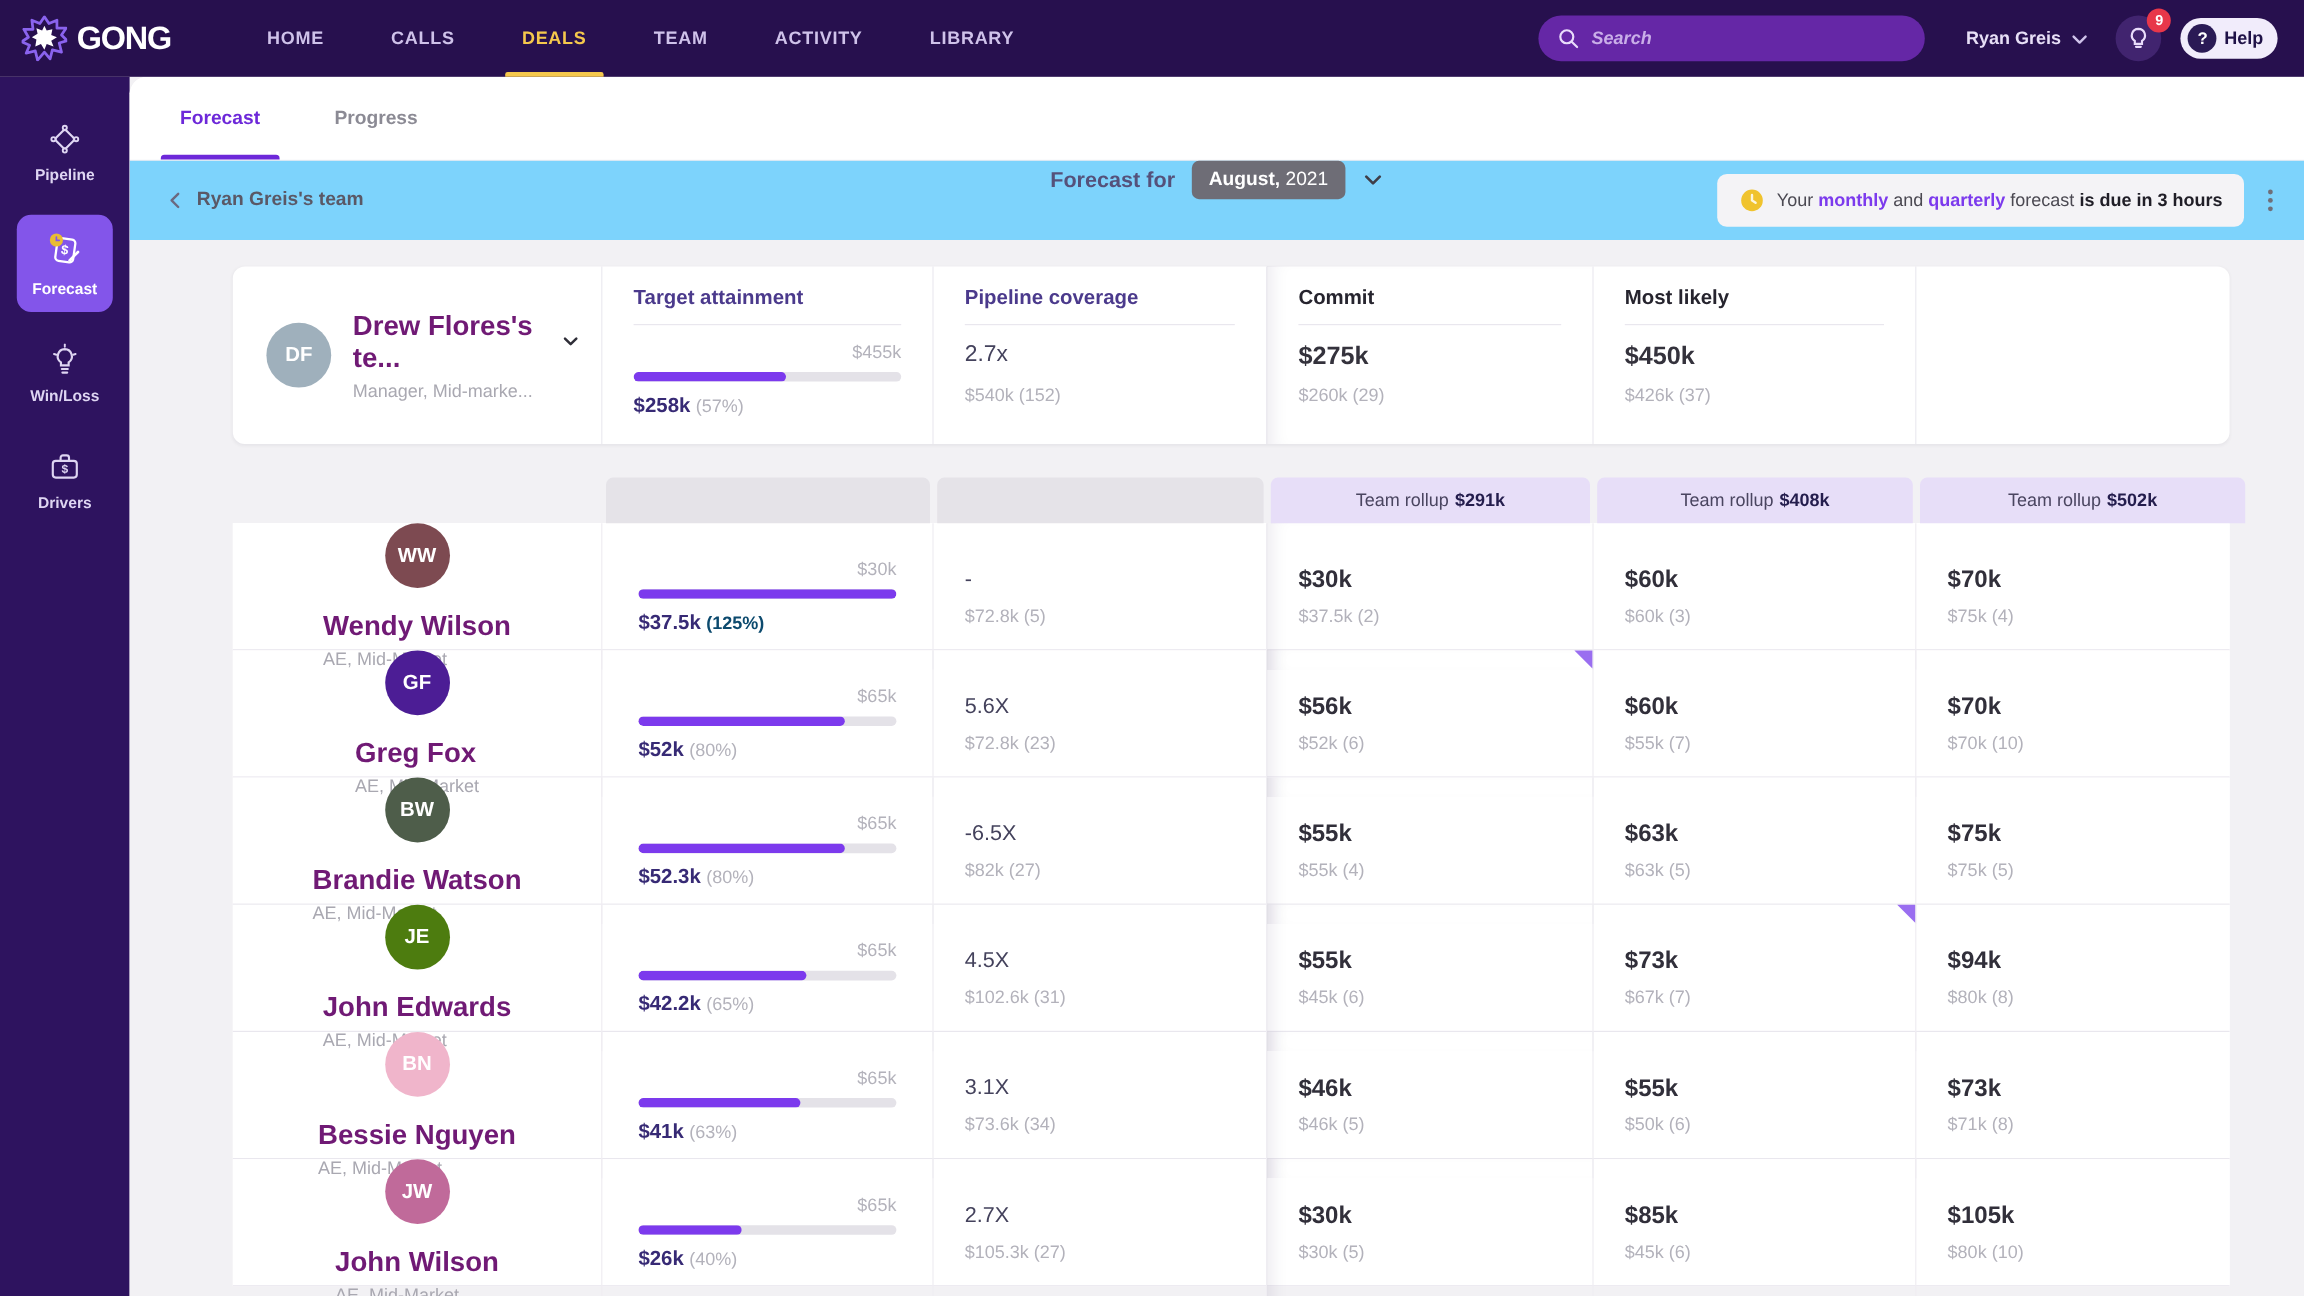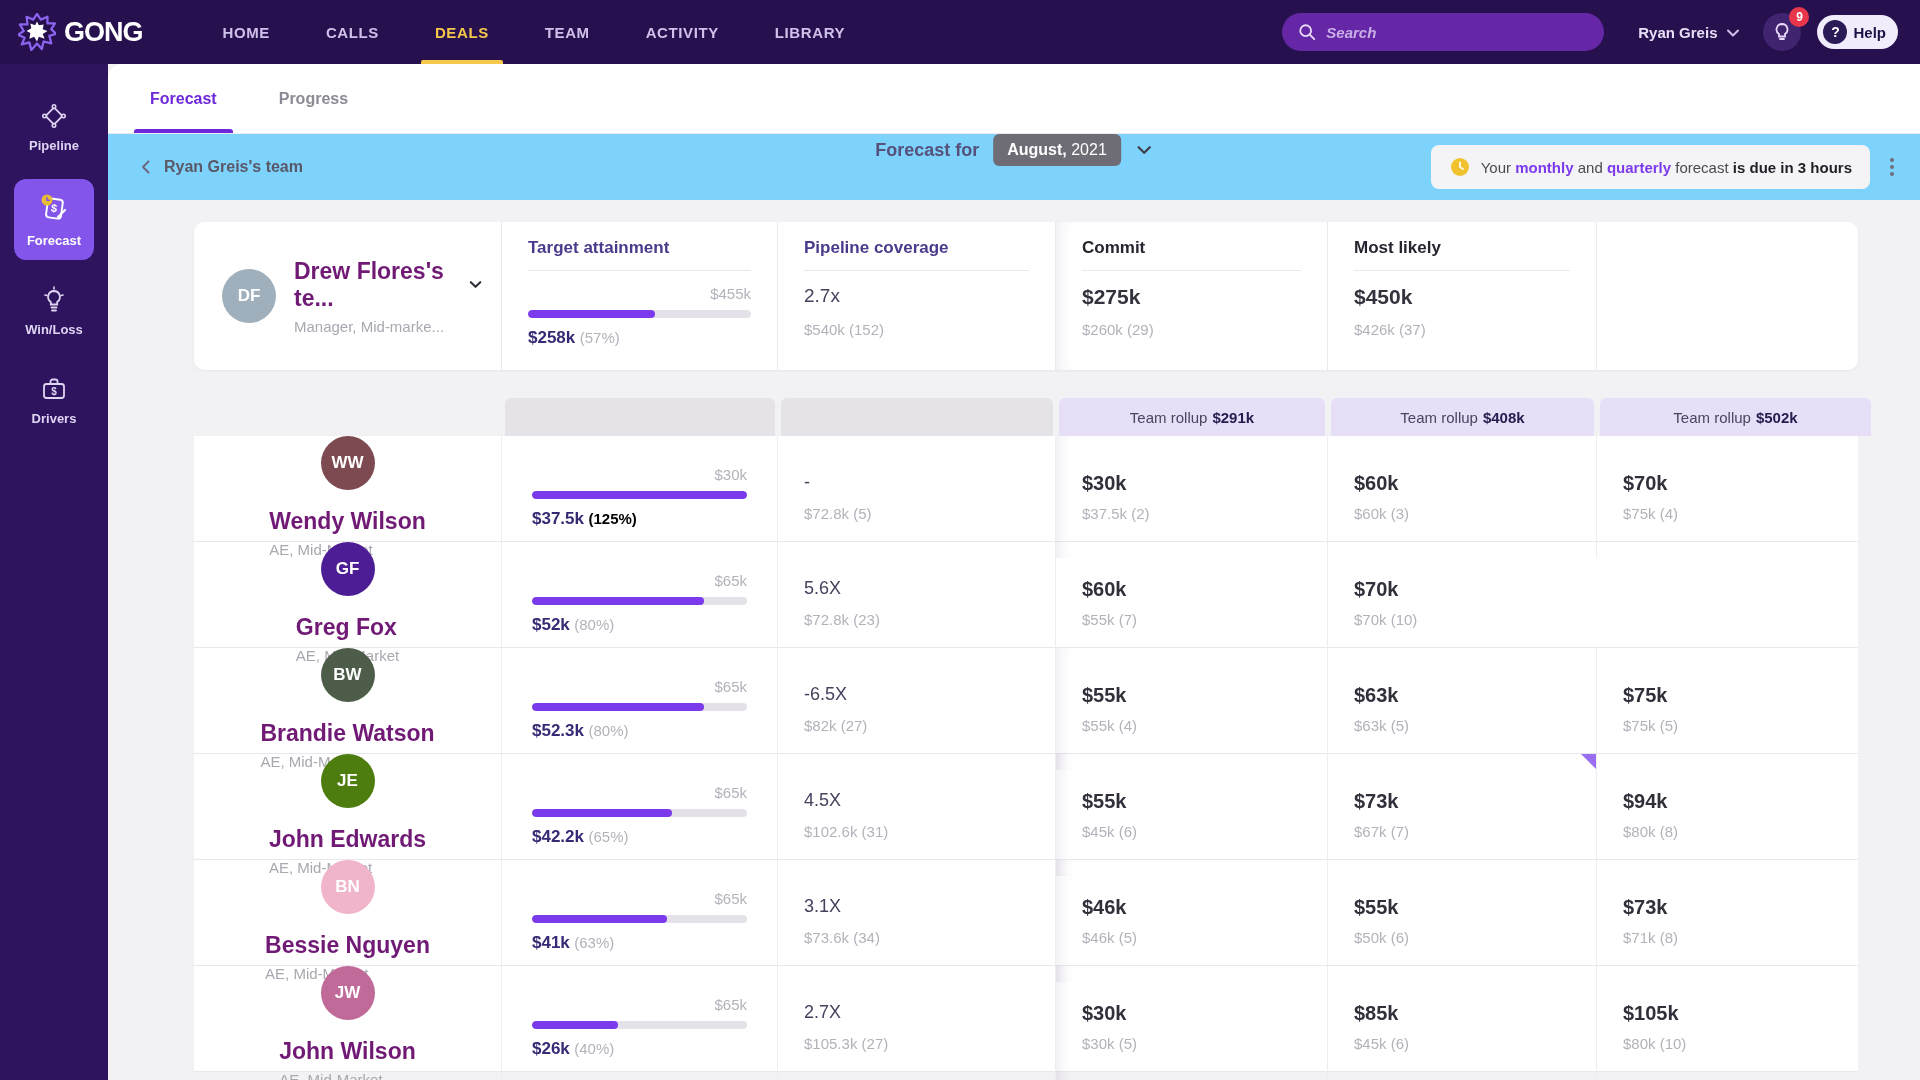--- a/index.html
+++ b/index.html
@@ -67,21 +67,21 @@
   .profile-cell { display:flex; align-items:center; gap:18px; padding:0 18px 0 28px; border-right:1px solid #eceaf0; }
   .avatar { width:54px; height:54px; border-radius:50%; display:flex; align-items:center; justify-content:center; color:#fff; font-weight:700; font-size:17px; flex-shrink:0; }
   .pname { font-size:23px; font-weight:700; color:#701a75; margin-bottom:6px; display:flex; align-items:center; }
   .prole { font-size:15px; color:#a9a8b1; }
 
   .goal { text-align:right; font-size:15px; color:#b3b2bb; margin-bottom:8px; }
   .bar { height:8px; border-radius:4px; background:#e4e2e8; overflow:hidden; margin-bottom:10px; }
   .bar .fill { height:100%; border-radius:4px; background:#7c3aed; }
   .attained { font-size:17px; font-weight:700; color:#372a75; }
   .pct { font-size:15px; color:#b3b2bb; }
-  .pct.green { color:#000000; font-weight:700; }
+  .pct.green { color:#0c4a6e; font-weight:700; }
 
   
   .band { margin-top:28px; height:38px; }
   .band-cell { margin:0 3px; border-radius:6px 6px 0 0; display:flex; align-items:center; justify-content:center; font-size:15px; color:#4a4560; gap:5px; }
   .band-cell.gray { background:#e5e3e8; }
   .band-cell.purple { background:#e7def8; }
   .band-cell .amt { font-weight:700; color:#241d4d; }
 
   
   .table { background:#fff; }
@@ -359,20 +359,25 @@
       <div class="goal">$65k</div>
       <div class="bar">
                 <div class="fill" style="width: 80%;"></div>
               </div>
       <div><span class="attained">$52k</span> <span class="pct">(80%)</span></div>
     </div>
     <div class="cell c-cov">
       <div class="cv">5.6X</div>
       <div class="sub">$72.8k (23)</div>
     </div>
+    <div class="cell c-num c-commit">
+      <span class="corner show"></span>
+      <div class="val">$56k</div>
+      <div class="sub">$52k (6)</div>
+    </div>
     <div class="cell c-num c-ml">
 
       <div class="val">$60k</div>
       <div class="sub">$55k (7)</div>
     </div>
     <div class="cell c-num c-bc">
       <div class="val">$70k</div>
       <div class="sub">$70k (10)</div>
     </div>
   </div>

